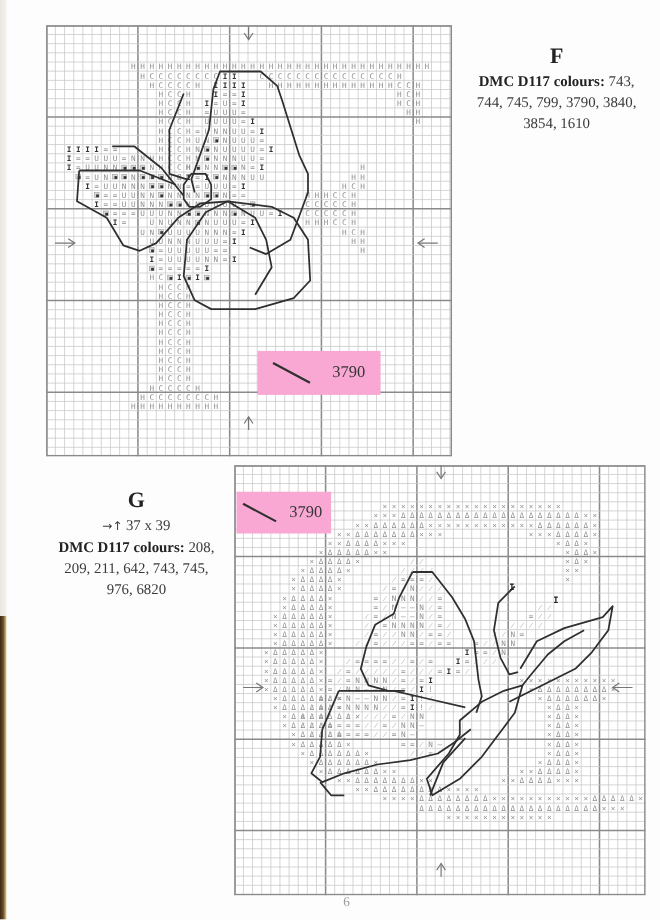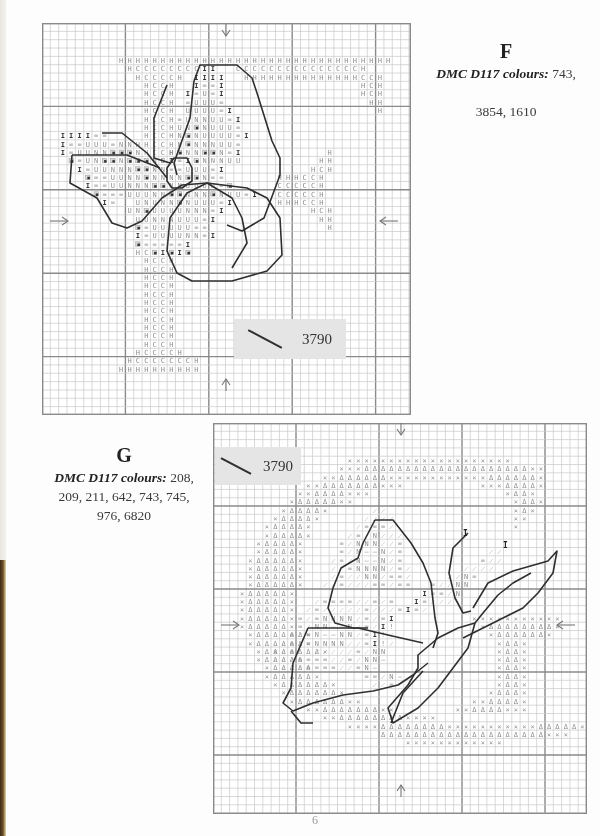--- a/index.html
+++ b/index.html
@@ -16,38 +16,38 @@
     .binding-edge-top {
       position: absolute; left: 0; top: 0; width: 6px; height: 560px;
       background: linear-gradient(to right, #e9e6df 0%, #f4f2ee 100%);
     }
     .chart {
       position: absolute;
       background: #ffffff;
     }
     .chart svg { display: block; }
     .legend-box {
-      position: absolute; background: #e5e5e5;
+      position: absolute; background: #f9a8d4;
       display: flex; align-items: center;
     }
     .legend-line {
       width: 38px; height: 2px; background: #2f2f2f;
       transform: rotate(28deg); transform-origin: center;
     }
     .legend-label {
       font-size: 15px; color: #333; margin-left: 18px;
     }
     .info-block {
       position: absolute; text-align: center; line-height: 19px;
       font-size: 13.5px; color: #3a3a3a;
     }
     .info-letter { font-size: 20px; font-weight: bold; line-height: 26px; display: block; color: #222; }
     .info-size { display: block; }
     .info-size .arrows { font-family: "DejaVu Sans", sans-serif; font-size: 11px; margin-right: 3px; }
-    .info-colours-label { font-weight: bold; color: #222; font-style: italic; }
+    .info-colours-label { font-weight: bold; color: #222; }
     .page-number {
       position: absolute; left: 312px; top: 813px;
       font-size: 12px; color: #9a9a9a;
     }
   </style>
 </head>
 <body>
 
 <div class="binding-edge-top"></div>
 <div class="binding-edge" style="top:560px;height:276px;"></div>
@@ -705,26 +705,27 @@
   <div class="legend-box" style="left:192px;top:296px;width:112px;height:40px;">
     <div class="legend-line" style="margin-left:12px;"></div>
     <span class="legend-label">3790</span>
   </div>
 </div>
 
 <div class="info-block" style="left:418px;top:38px;width:176px;">
   <span class="info-letter">F</span>
   <span class="info-colours-label">DMC D117 colours:</span>
   <span>743,</span><br>
-  <br>
+  <span>744, 745, 799, 3790, 3840,</span><br>
   <span>3854, 1610</span>
 </div>
 
 <div class="info-block" style="left:34px;top:442px;width:180px;">
   <span class="info-letter">G</span>
+  <span class="info-size"><span class="arrows">→↑</span><span>37 x 39</span></span>
   <span class="info-colours-label">DMC D117 colours:</span>
   <span>208,</span><br>
   <span>209, 211, 642, 743, 745,</span><br>
   <span>976, 6820</span>
 </div>
 
 <div class="chart" style="left:213px;top:423px;width:374px;height:391px;">
   <svg id="chartG" width="374" height="391">
       <line x1="0" y1="0" x2="0" y2="391" stroke="#8a8a8a" stroke-width="1.4"></line>
       <line x1="8.3" y1="0" x2="8.3" y2="391" stroke="#c9c9c9" stroke-width="0.7"></line>

